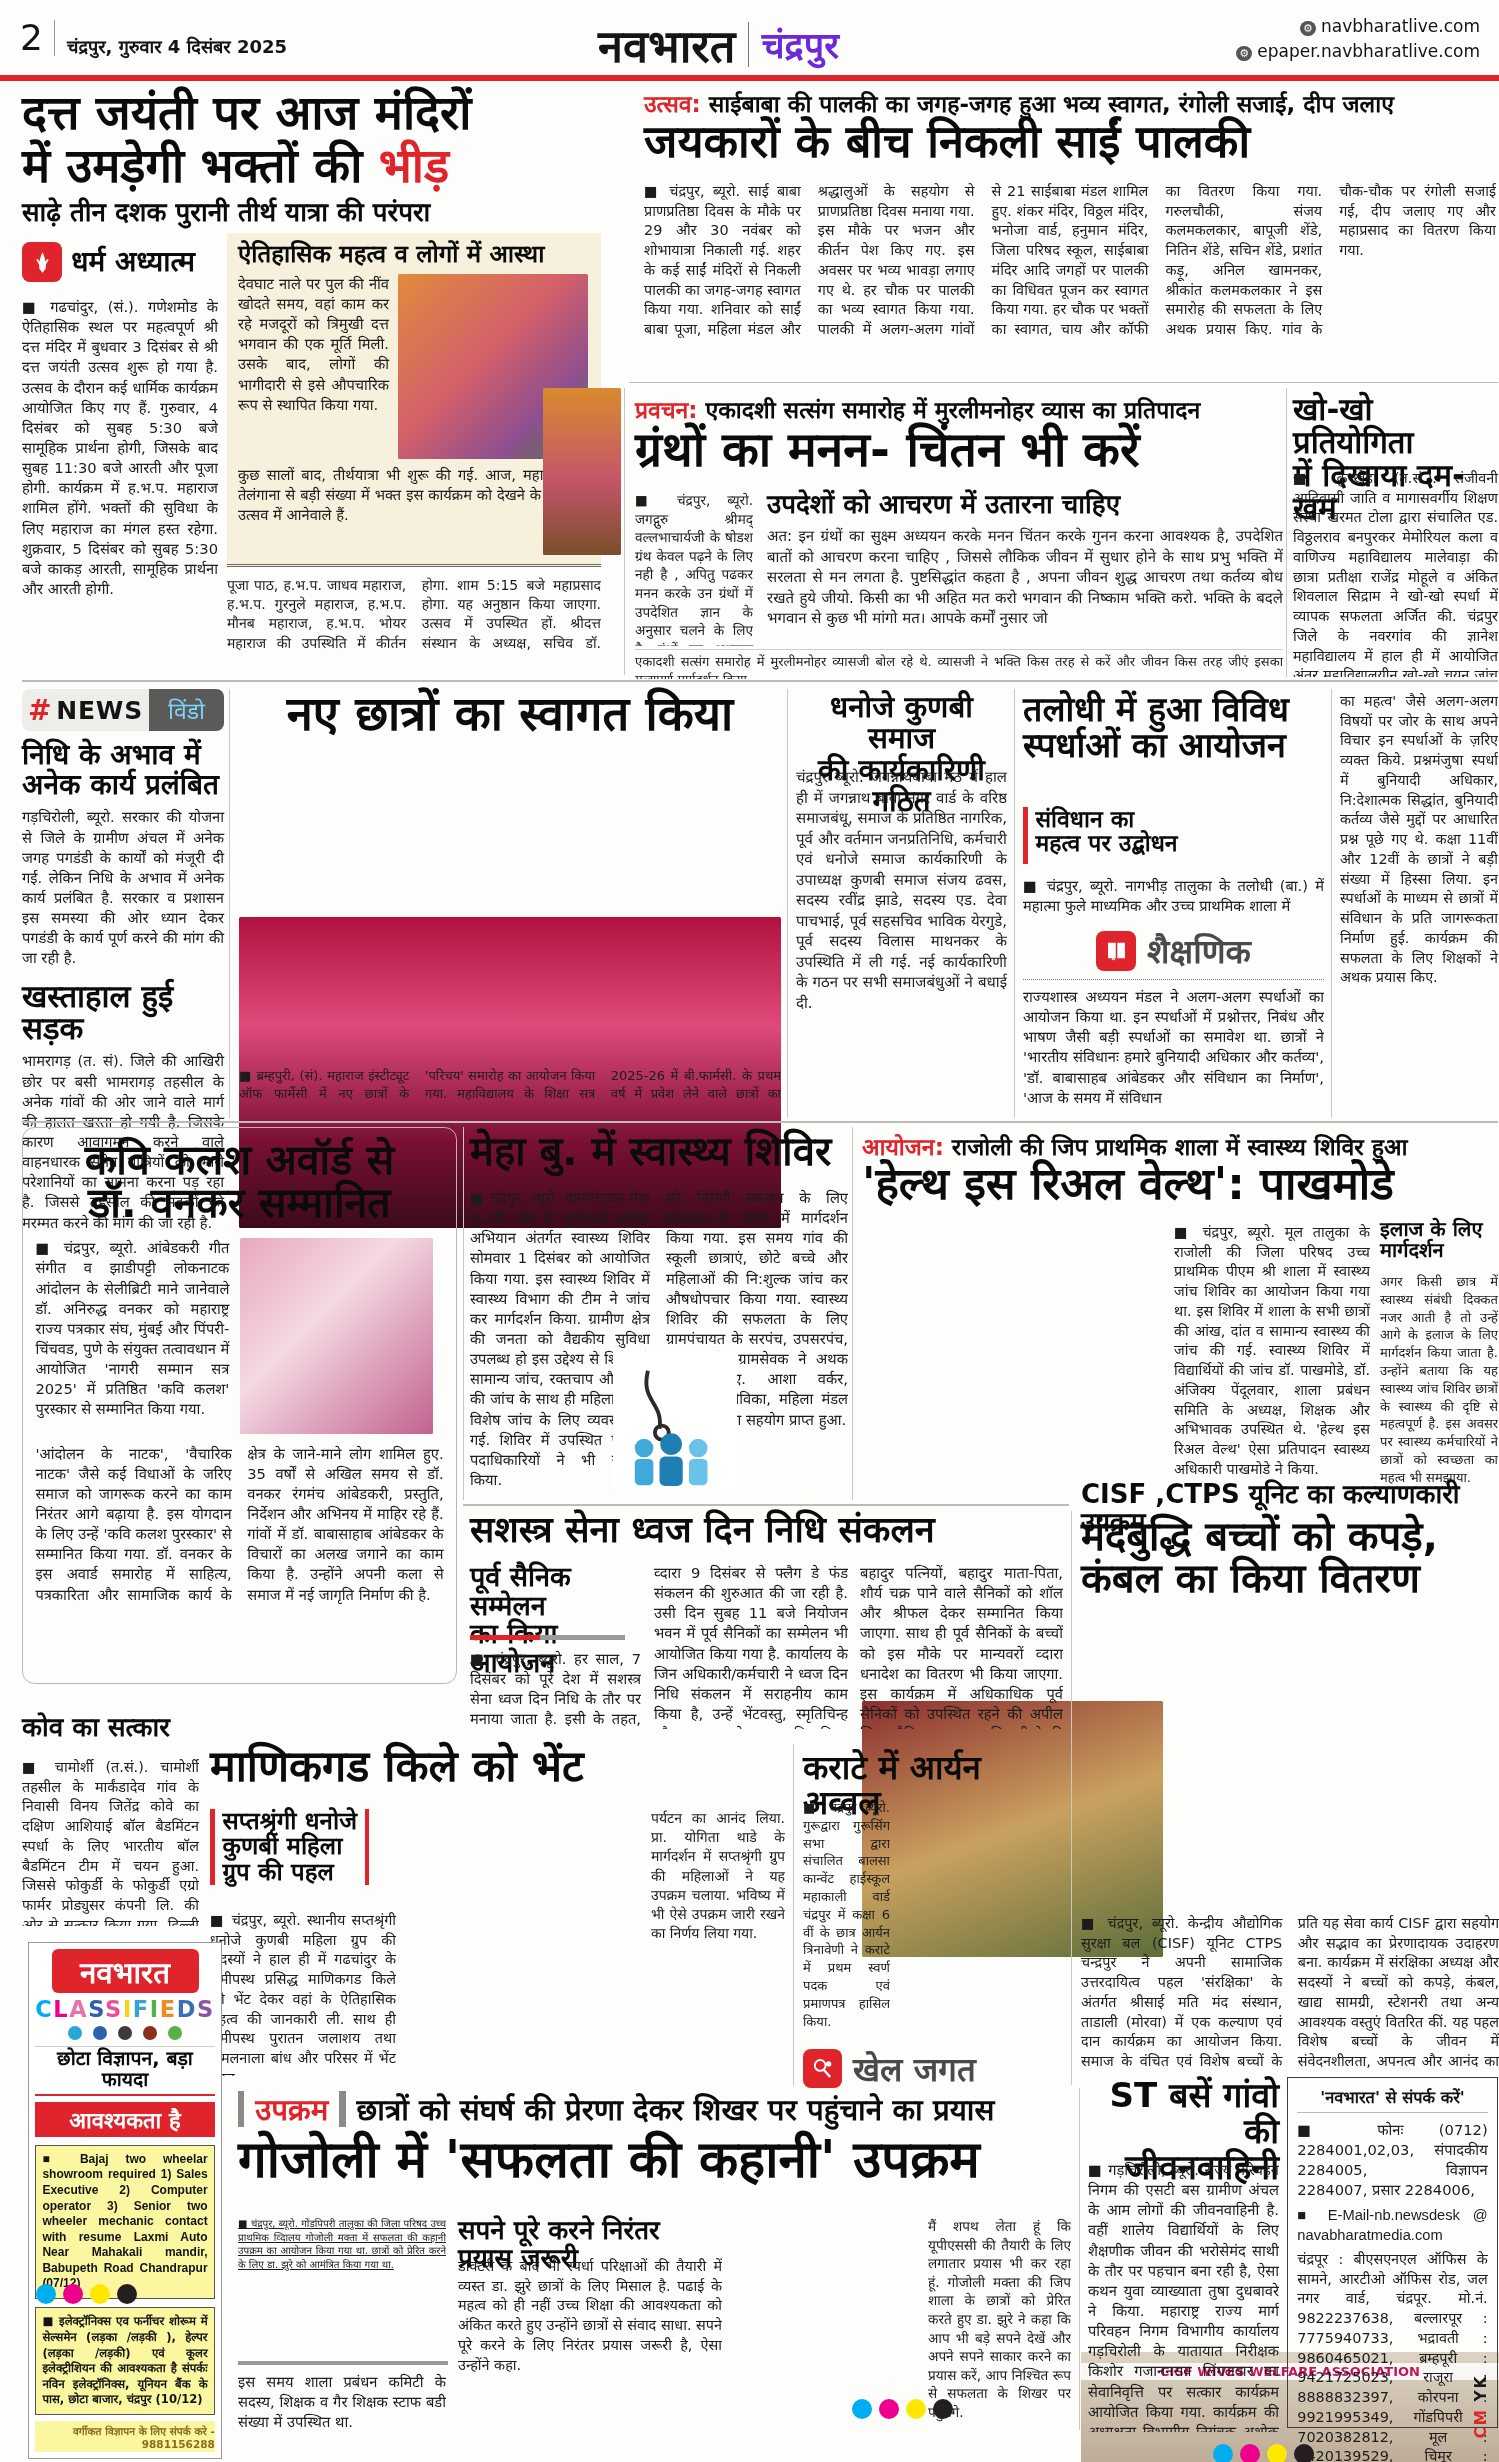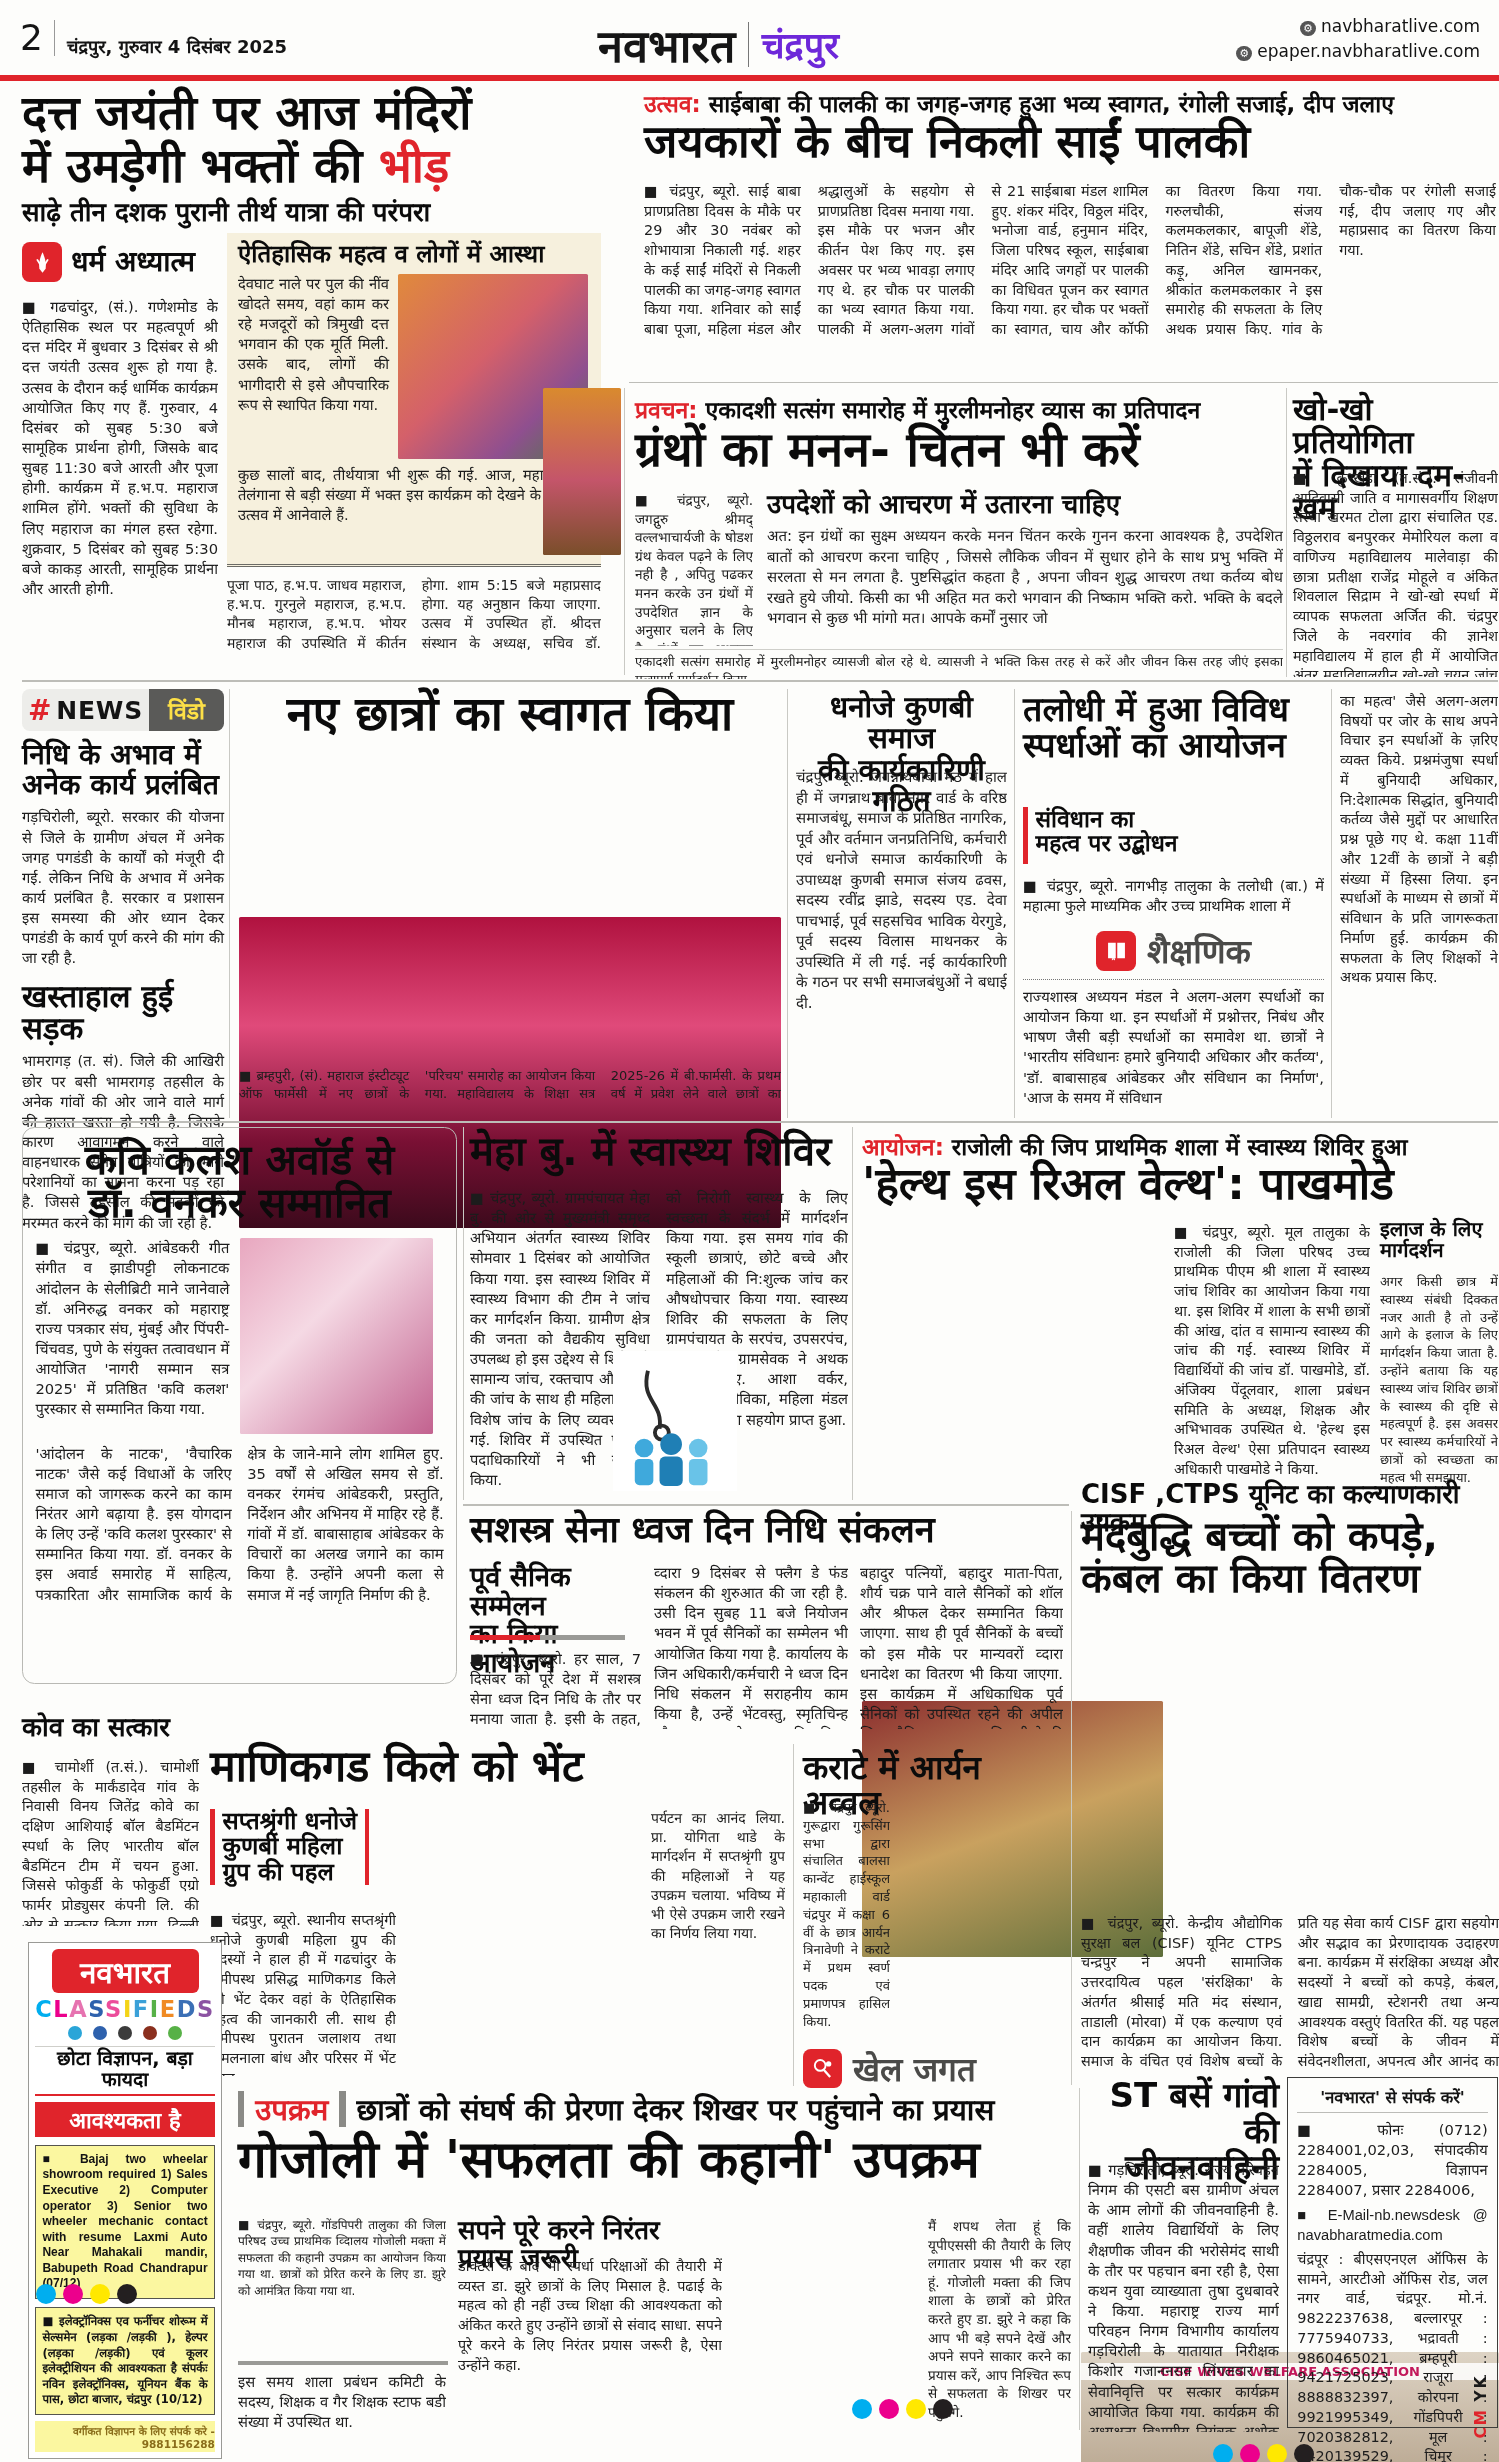--- a/index.html
+++ b/index.html
@@ -115,21 +115,21 @@
   <div class="abs bt" style="left:1293px;top:469px;width:205px;height:208px;font-size:14.4px;overflow:hidden;">■ कुरखेड़ा (त.सं.). संजीवनी आदिवासी जाति व मागासवर्गीय शिक्षण संस्था खरमत टोला द्वारा संचालित एड. विठ्ठलराव बनपुरकर मेमोरियल कला व वाणिज्य महाविद्यालय मालेवाड़ा की छात्रा प्रतीक्षा राजेंद्र मोहूले व अंकित शिवलाल सिद्राम ने खो-खो स्पर्धा में व्यापक सफलता अर्जित की. चंद्रपुर जिले के नवरगांव की ज्ञानेश महाविद्यालय में हाल ही में आयोजित अंतर महाविद्यालयीन खो-खो चयन जांच स्पर्धा में एड. बनपुरकर महाविद्यालय के 3 छात्र व 3 छात्राओं ने सहभाग लिया था. छात्रा प्रतीक्षा राजेंद्र मोहूले ने अच्छा प्रदर्शन किया.</div>
 
   <div class="abs hline" style="left:22px;top:680px;width:1476px;"></div>
 
   <div class="abs" style="left:22px;top:689px;width:202px;height:429px;border-right:0.8px solid #c9c9c4;padding-right:4.7px;">
     <div style="display:flex;height:42px;">
       <span style="flex:1;background:#ededea;border-radius:7.8px 0 0 7.8px;display:flex;align-items:center;justify-content:center;gap:4.7px;">
         <span class="red" style="font-size:28px;font-weight:800;">#</span>
         <span style="font-size:25px;font-weight:800;letter-spacing:0.8px;">NEWS</span>
       </span>
-      <span style="flex:none;width:75px;background:#5a5a58;color:#fde047;border-radius:0 7.8px 7.8px 0;display:flex;align-items:center;justify-content:center;font-size:23px;font-weight:700;">विंडो</span>
+      <span style="flex:none;width:75px;background:#5a5a58;color:#7dd3fc;border-radius:0 7.8px 7.8px 0;display:flex;align-items:center;justify-content:center;font-size:23px;font-weight:400;">विंडो</span>
     </div>
     <div class="hl" style="font-size:28px;margin-top:9.3px;">निधि के अभाव में अनेक कार्य प्रलंबित</div>
     <div class="bt" style="font-size:14.7px;margin-top:7.8px;">गड़चिरोली, ब्यूरो. सरकार की योजना से जिले के ग्रामीण अंचल में अनेक जगह पगडंडी के कार्यों को मंजूरी दी गई. लेकिन निधि के अभाव में अनेक कार्य प्रलंबित है. सरकार व प्रशासन इस समस्या की ओर ध्यान देकर पगडंडी के कार्य पूर्ण करने की मांग की जा रही है.</div>
     <div class="hl" style="font-size:31px;margin-top:11px;">खस्ताहाल हुई सड़क</div>
     <div class="bt" style="font-size:14.7px;margin-top:6.2px;">भामरागड़ (त. सं). जिले की आखिरी छोर पर बसी भामरागड़ तहसील के अनेक गांवों की ओर जाने वाले मार्ग की हालत खस्ता हो गयी है. जिसके कारण आवागमन करने वाले वाहनधारक समेत यात्रियों को भारी परेशानियों का सामना करना पड़ रहा है. जिससे तहसील की सड़कों की मरम्मत करने की मांग की जा रही है.</div>
   </div>
 
   <div class="abs hl" style="left:239px;top:689px;width:542px;font-size:47px;text-align:center;">नए छात्रों का स्वागत किया</div>
   <div class="abs photo ph-swagat" style="left:239px;top:750px;width:542px;height:311px;"></div>
   <div class="abs bt c3" style="left:239px;top:1067px;width:542px;height:53px;font-size:13px;overflow:hidden;">■ ब्रम्हपुरी, (सं). महाराज इंस्टीट्यूट ऑफ फार्मेसी में नए छात्रों के 'परिचय' समारोह का आयोजन किया गया. महाविद्यालय के शिक्षा सत्र 2025-26 में बी.फार्मसी. के प्रथम वर्ष में प्रवेश लेने वाले छात्रों का स्वागत समारोह आयोजित किया गया. इस अवसर पर प्राचार्य डॉ. सचिन दुधे, एमडीओजी के अध्यक्ष एवं सचिव उपस्थित थे. छात्रों ने सांस्कृतिक कार्यक्रम पेश किए. सभी विद्यार्थियों को उज्ज्वल भविष्य की शुभकामनाएं देकर कार्यक्रम की सफलता के लिए सभी ने सहयोग किया.</div>
@@ -278,21 +278,21 @@
     <span class="dot" style="background:#00aeef;"></span><span class="dot" style="background:#ec008c;"></span><span class="dot" style="background:#ffe800;"></span><span class="dot" style="background:#231f20;"></span>
   </div>
 
   <div class="abs" style="left:238px;top:2088px;display:flex;align-items:center;gap:11px;width:834px;">
     <span style="width:6.2px;height:36px;background:#8a8a86;"></span>
     <span class="red" style="font-size:29.5px;font-weight:800;">उपक्रम</span>
     <span style="width:6.2px;height:36px;background:#8a8a86;"></span>
     <span class="kick" style="font-size:29.5px;font-weight:700;">छात्रों को संघर्ष की प्रेरणा देकर शिखर पर पहुंचाने का प्रयास</span>
   </div>
   <div class="abs hl" style="left:238px;top:2133px;width:834px;font-size:51px;">गोजोली में 'सफलता की कहानी' उपक्रम</div>
-  <div class="abs bt" style="left:238px;top:2217px;width:208px;height:210px;font-size:12px;overflow:hidden;">■ चंद्रपुर, ब्यूरो.  गोंडपिपरी तालुका की जिला परिषद उच्च प्राथमिक व्दिालय गोजोली मक्ता में सफलता की कहानी उपक्रम का आयोजन किया गया था. छात्रों को प्रेरित करने के लिए डा. झुरे को आमंत्रित किया गया था.</div>
+  <div class="abs bt" style="left:238px;top:2217px;width:208px;height:210px;font-size:10px;overflow:hidden;text-decoration:underline;">■ चंद्रपुर, ब्यूरो.  गोंडपिपरी तालुका की जिला परिषद उच्च प्राथमिक व्दिालय गोजोली मक्ता में सफलता की कहानी उपक्रम का आयोजन किया गया था. छात्रों को प्रेरित करने के लिए डा. झुरे को आमंत्रित किया गया था.</div>
   <div class="abs hl" style="left:458px;top:2217px;width:264px;font-size:26px;">सपने पूरे करने निरंतर प्रयास जरूरी</div>
   <div class="abs bt" style="left:458px;top:2257px;width:264px;height:169px;font-size:14.4px;overflow:hidden;">डाक्टरी के बाद भी स्पर्धा परिक्षाओं की तैयारी में व्यस्त डा. झुरे छात्रों के लिए मिसाल है. पढाई के महत्व को ही नहीं उच्च शिक्षा की आवश्यकता को अंकित करते हुए उन्होंने छात्रों से संवाद साधा. सपने पूरे करने के लिए निरंतर प्रयास जरूरी है, ऐसा उन्होंने कहा.</div>
 
   <div class="abs bt" style="left:928px;top:2217px;width:143px;height:210px;font-size:13.6px;overflow:hidden;">मैं शपथ लेता हूं कि यूपीएससी की तैयारी के लिए लगातार प्रयास भी कर रहा हूं. गोजोली मक्ता की जिप शाला के छात्रों को प्रेरित करते हुए डा. झुरे ने कहा कि आप भी बड़े सपने देखें और अपने सपने साकार करने का प्रयास करें, आप निश्चित रूप से सफलता के शिखर पर पहुंचेंगे.</div>
   <div class="abs" style="left:238px;top:2361px;width:210px;height:3.9px;background:#9a9a96;"></div>
   <div class="abs bt" style="left:238px;top:2372px;width:208px;height:59px;font-size:14.7px;overflow:hidden;">इस समय शाला प्रबंधन कमिटी के सदस्य, शिक्षक व गैर शिक्षक स्टाफ बडी संख्या में उपस्थित था.</div>
   <div class="abs bt" style="left:733px;top:2368px;width:185px;height:0;overflow:hidden;">सपने पूरे करने निरंतर प्रयास जरूरी</div>
   <div class="abs" style="left:852px;top:2399px;">
     <span class="dot" style="background:#00aeef;"></span><span class="dot" style="background:#ec008c;"></span><span class="dot" style="background:#ffe800;"></span><span class="dot" style="background:#231f20;"></span>
   </div>

